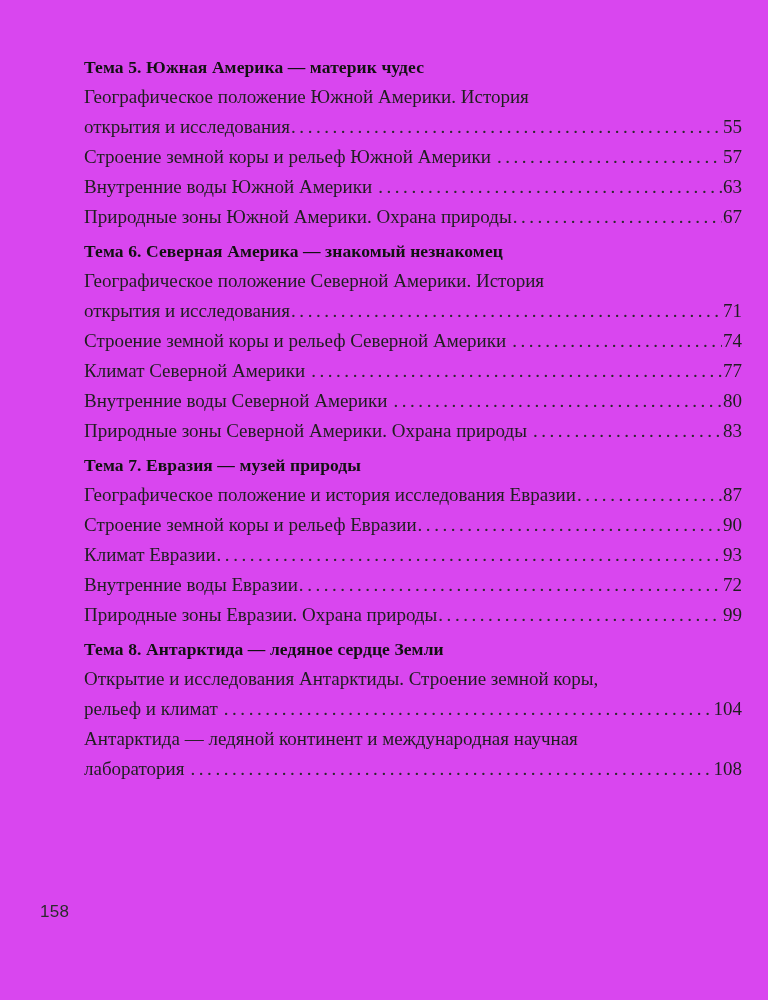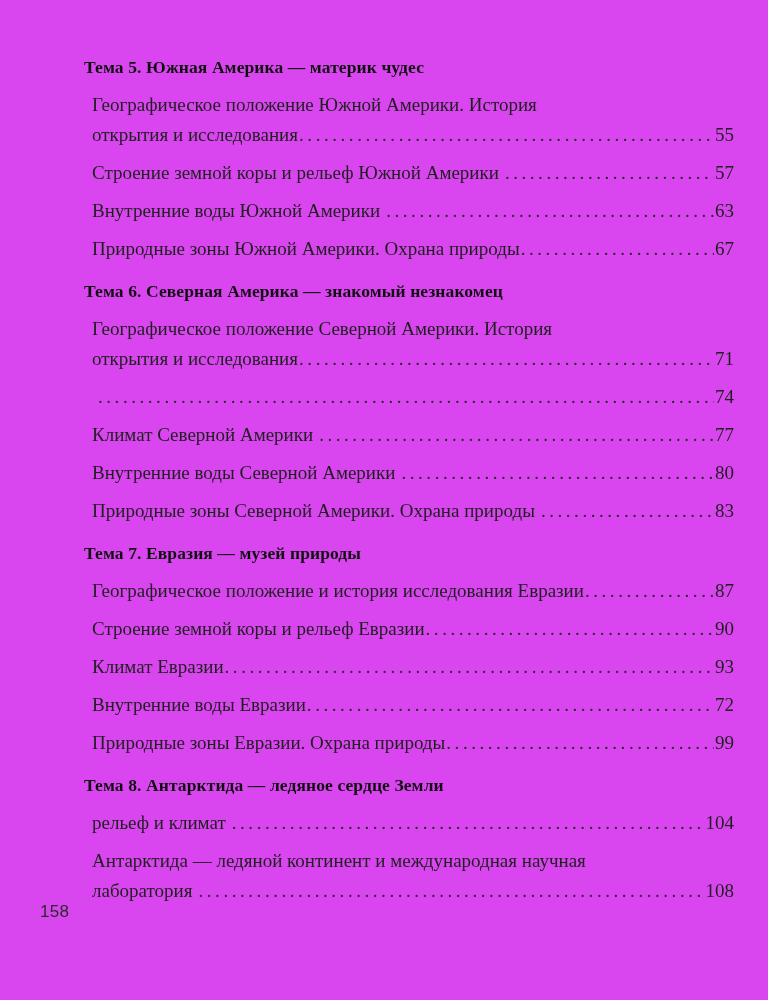--- a/index.html
+++ b/index.html
@@ -46,21 +46,21 @@
     color: #111111;
     white-space: nowrap;
     margin: 0;
     padding-top: 4px;
   }
 
   .toc-entry {
     font-size: 19px;
     line-height: 30px;
     color: #1f1f1f;
-    margin: 8px;
+    margin: 0;
   }
 
   
   .entry-line {
     display: block;
     white-space: nowrap;
   }
 
   
   .entry-final {
@@ -155,20 +155,21 @@
         <div class="toc-entry">
           <span class="entry-line">Географическое положение Северной Америки. История</span>
           <span class="entry-final">
             <span class="entry-title">открытия и исследования</span>
             <span class="leader" aria-hidden="true"></span>
             <span class="entry-page">71</span>
           </span>
         </div>
         <div class="toc-entry">
           <span class="entry-final gap-before-leader">
+            <span class="entry-title">Строение земной коры и рельеф Северной Америки</span>
             <span class="leader" aria-hidden="true"></span>
             <span class="entry-page">74</span>
           </span>
         </div>
         <div class="toc-entry">
           <span class="entry-final gap-before-leader">
             <span class="entry-title">Климат Северной Америки</span>
             <span class="leader" aria-hidden="true"></span>
             <span class="entry-page">77</span>
           </span>
@@ -222,20 +223,21 @@
           <span class="entry-final">
             <span class="entry-title">Природные зоны Евразии. Охрана природы</span>
             <span class="leader" aria-hidden="true"></span>
             <span class="entry-page">99</span>
           </span>
         </div>
       </div>
       <div class="theme-block">
         <div class="theme-heading">Тема 8. Антарктида — ледяное сердце Земли</div>
         <div class="toc-entry">
+          <span class="entry-line">Открытие и исследования Антарктиды. Строение земной коры,</span>
           <span class="entry-final gap-before-leader">
             <span class="entry-title">рельеф и климат</span>
             <span class="leader" aria-hidden="true"></span>
             <span class="entry-page">104</span>
           </span>
         </div>
         <div class="toc-entry">
           <span class="entry-line">Антарктида — ледяной континент и международная научная</span>
           <span class="entry-final gap-before-leader">
             <span class="entry-title">лаборатория</span>

